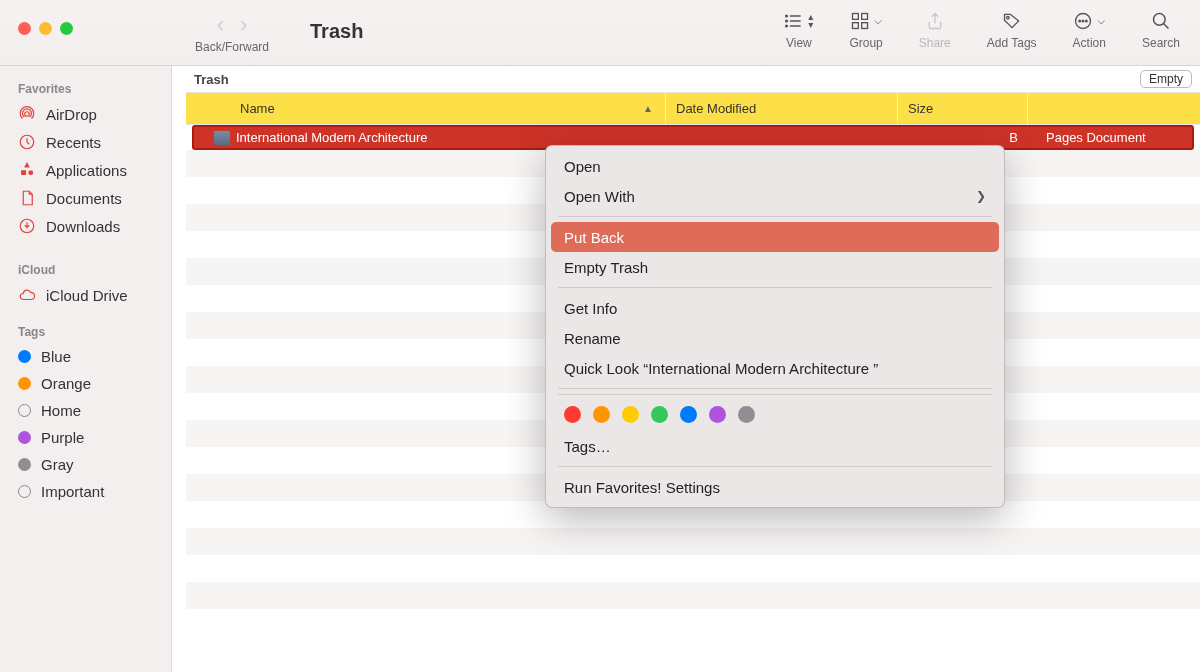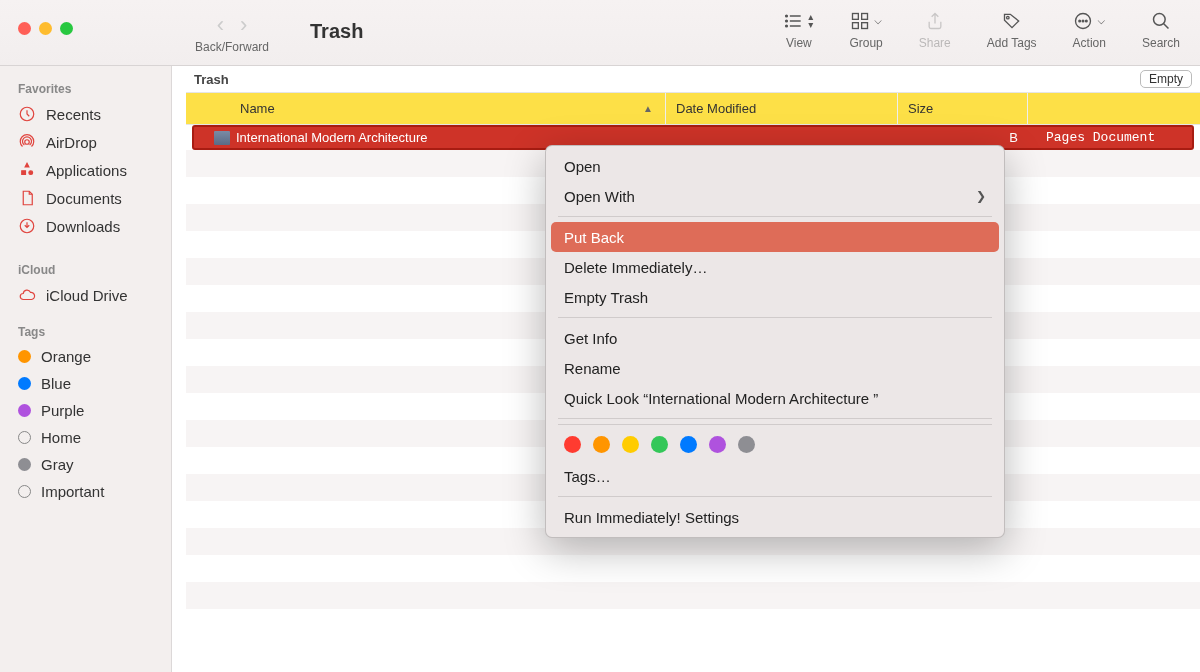--- a/index.html
+++ b/index.html
@@ -46,21 +46,21 @@
   .col-kind { flex: 1; }
   
   .rows { position: relative; }
   .row { height: 27px; display: flex; align-items: center; font-size: 13px; }
   .row.alt { background: #f7f4f4; }
   .row.sel { background: #ce3328; color: #fff; border: 2px solid #a81c12; border-radius: 3px; margin: 0 6px; height:25px; }
   .row.sel .cell-name { padding-left: 20px; }
   .cell-name { width: 480px; padding-left: 26px; display: flex; align-items: center; gap: 6px; font-weight: 500; }
   .cell-date { width: 232px; }
   .cell-size { width: 130px; text-align: right; padding-right: 18px; }
-  .cell-kind { flex: 1; padding-left: 10px; font-weight: 500; font-family: Liberation Mono, monospace;}
+  .cell-kind { flex: 1; padding-left: 10px; font-weight: 500;}
   .file-ico { width: 16px; height: 14px; background: linear-gradient(#7a8ba5,#5a6b85); border-radius: 1px; display:inline-block;}
   
   
   .ctx { position: absolute; left: 545px; top: 145px; width: 460px; background: #ece7e7; border: 1px solid rgba(0,0,0,0.18); border-radius: 7px; box-shadow: 0 12px 40px rgba(0,0,0,0.28); padding: 5px 0; z-index: 100; }
   .ctx-item { height: 30px; display: flex; align-items: center; justify-content: space-between; padding: 0 18px; font-size: 15px; color: #222; cursor: default; }
   .ctx-item.hl { background: #de6c58; color: #fff; margin: 0 5px; border-radius: 5px; padding: 12px 13px;}
   .ctx-sep { height: 1px; background: #d0cbcb; margin: 5px 12px; }
   .ctx-sub { font-size: 12px; color: #555; }
   .ctx-colors { display: flex; gap: 12px; padding: 6px 18px 8px; }
   .ctx-color { width: 17px; height: 17px; border-radius: 50%; cursor: default; }
@@ -152,38 +152,38 @@
     </div>
   </div>
 </div>
 
 <div class="sidebar">
   <div class="sb-header">Favorites</div>
   <div id="sb-favs">
       <div class="sb-item">
         <span class="sb-icon">
           <svg viewBox="0 0 24 24" stroke="#e0443e" stroke-width="1.6" fill="none">
+            <circle cx="12" cy="12" r="3"></circle>
+            <path d="M6 18a9 9 0 1112 0M8.5 16a6 6 0 117 0"></path>
+          </svg>
+        </span>
+        <span>AirDrop</span>
+      </div>
+      <div class="sb-item">
+        <span class="sb-icon">
+          <svg viewBox="0 0 24 24" stroke="#e0443e" stroke-width="1.6" fill="none">
             <circle cx="12" cy="12" r="9"></circle>
             <path d="M12 7v5l3 3"></path>
           </svg>
         </span>
         <span>Recents</span>
       </div>
       <div class="sb-item">
         <span class="sb-icon">
           <svg viewBox="0 0 24 24" stroke="#e0443e" stroke-width="1.6" fill="none">
-            <circle cx="12" cy="12" r="3"></circle>
-            <path d="M6 18a9 9 0 1112 0M8.5 16a6 6 0 117 0"></path>
-          </svg>
-        </span>
-        <span>AirDrop</span>
-      </div>
-      <div class="sb-item">
-        <span class="sb-icon">
-          <svg viewBox="0 0 24 24" stroke="#e0443e" stroke-width="1.6" fill="none">
             <path d="M12 3l2.5 5H9.5zM5 13h5v5H5zM17 13a2.5 2.5 0 110 5 2.5 2.5 0 010-5z" fill="#e0443e"></path>
           </svg>
         </span>
         <span>Applications</span>
       </div>
       <div class="sb-item">
         <span class="sb-icon">
           <svg viewBox="0 0 24 24" stroke="#e0443e" stroke-width="1.6" fill="none">
             <path d="M7 3h8l4 4v14H7z"></path>
             <path d="M15 3v4h4"></path>
@@ -208,34 +208,34 @@
           <svg viewBox="0 0 24 24" stroke="#e0443e" stroke-width="1.6" fill="none">
             <path d="M7 18a4 4 0 010-8 5 5 0 019.6-1.5A4 4 0 0118 18H7z"></path>
           </svg>
         </span>
         <span>iCloud Drive</span>
       </div>
     </div>
   <div class="sb-header" style="margin-top:10px">Tags</div>
   <div id="sb-tags">
       <div class="sb-item">
+        <span class="tag-dot" style="background:#007aff"></span>
+        <span>Blue</span>
+      </div>
+      <div class="sb-item">
         <span class="tag-dot" style="background:#ff9500"></span>
         <span>Orange</span>
       </div>
       <div class="sb-item">
-        <span class="tag-dot" style="background:#007aff"></span>
-        <span>Blue</span>
+        <span class="tag-empty"></span>
+        <span>Home</span>
       </div>
       <div class="sb-item">
         <span class="tag-dot" style="background:#af52de"></span>
         <span>Purple</span>
-      </div>
-      <div class="sb-item">
-        <span class="tag-empty"></span>
-        <span>Home</span>
       </div>
       <div class="sb-item">
         <span class="tag-dot" style="background:#8e8e93"></span>
         <span>Gray</span>
       </div>
       <div class="sb-item">
         <span class="tag-empty"></span>
         <span>Important</span>
       </div>
     </div>
@@ -286,33 +286,32 @@
 </div>
 
 <div class="ctx">
   <div class="ctx-item">Open</div>
   <div class="ctx-item">
       <span>Open With</span>
       <span class="ctx-sub">❯</span>
     </div>
   <div class="ctx-sep"></div>
   <div class="ctx-item hl">Put Back</div>
-  <div class="ctx-item">Delete Immediately…</div>
   <div class="ctx-item">Empty Trash</div>
   <div class="ctx-sep"></div>
   <div class="ctx-item">Get Info</div>
   <div class="ctx-item">Rename</div>
   <div class="ctx-item">Quick Look “International Modern Architecture ”</div>
   <div class="ctx-sep"></div>
   <div class="ctx-sep"></div>
   <div class="ctx-colors" id="ctx-colors">
       <div class="ctx-color" style="background: rgb(255, 59, 48);"></div>
       <div class="ctx-color" style="background: rgb(255, 149, 0);"></div>
       <div class="ctx-color" style="background: rgb(255, 204, 0);"></div>
       <div class="ctx-color" style="background: rgb(52, 199, 89);"></div>
       <div class="ctx-color" style="background: rgb(0, 122, 255);"></div>
       <div class="ctx-color" style="background: rgb(175, 82, 222);"></div>
       <div class="ctx-color" style="background: rgb(142, 142, 147);"></div>
     </div>
   <div class="ctx-item">Tags…</div>
   <div class="ctx-sep"></div>
-  <div class="ctx-item">Run Immediately! Settings</div>
+  <div class="ctx-item">Run Favorites! Settings</div>
 </div>
 
 </body></html>

